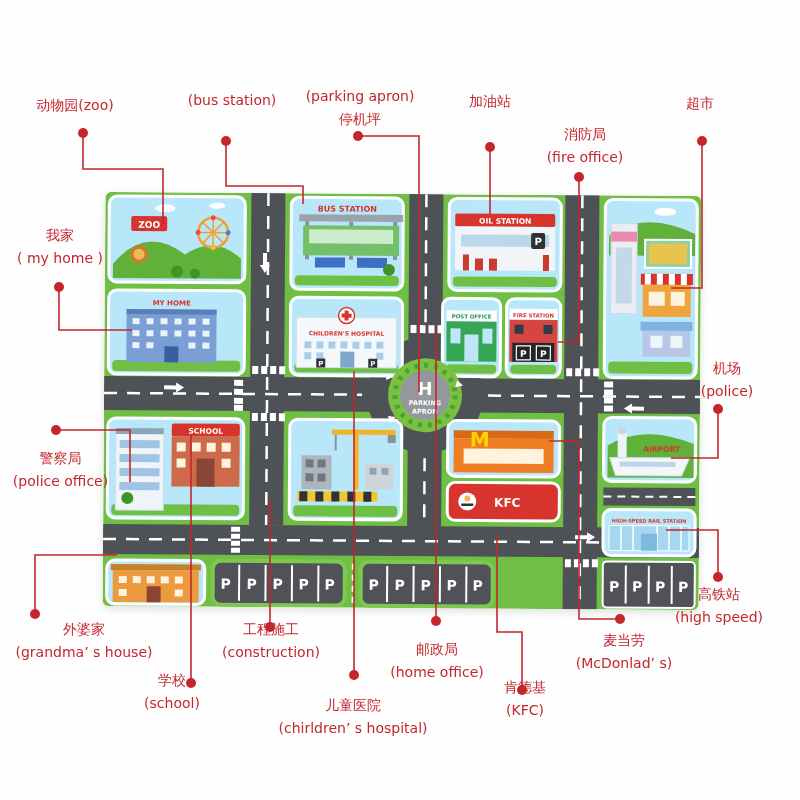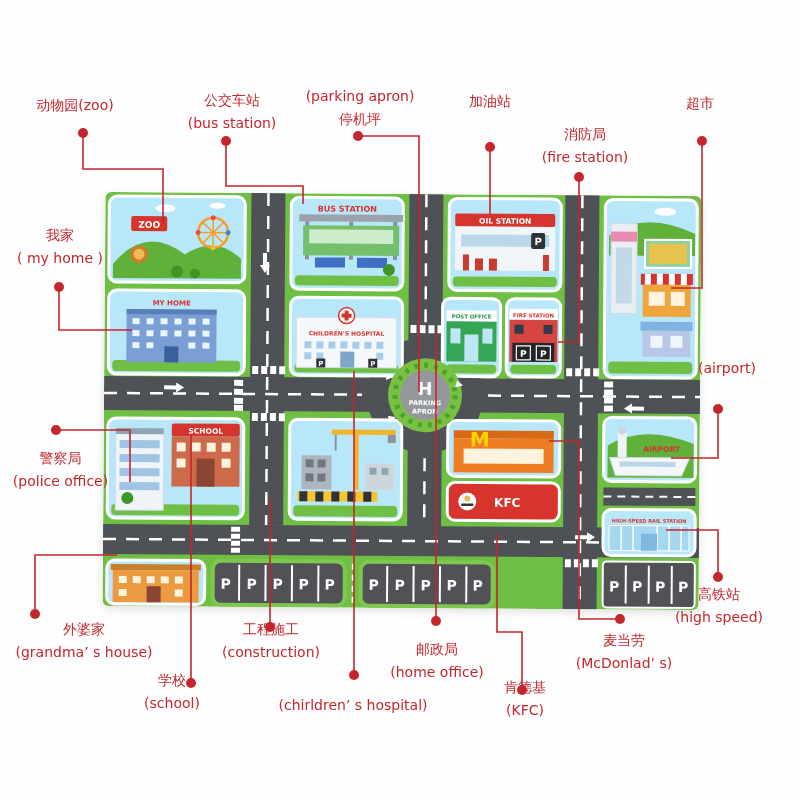--- a/index.html
+++ b/index.html
@@ -414,43 +414,43 @@
     <circle cx="522" cy="690" r="5"></circle>
     <circle cx="620" cy="619" r="5"></circle>
     <circle cx="718" cy="577" r="5"></circle>
   </g>
 </svg>
 
 <div class="callout" style="left:5px;top:94px;width:140px">
     <span class="l">动物园(zoo)</span>
   </div>
 <div class="callout" style="left:157px;top:89px;width:150px">
-    <span class="l">公交车站</span>
     <span class="l">(bus station)</span>
   </div>
 <div class="callout" style="left:280px;top:85px;width:160px">
     <span class="l">(parking apron)</span>
     <span class="l">停机坪</span>
   </div>
 <div class="callout" style="left:420px;top:90px;width:140px">
     <span class="l">加油站</span>
   </div>
 <div class="callout" style="left:515px;top:123px;width:140px">
     <span class="l">消防局</span>
-    <span class="l">(fire station)</span>
+    <span class="l">(fire office)</span>
   </div>
 <div class="callout" style="left:625px;top:92px;width:150px">
     <span class="l">超市</span>
   </div>
 <div class="callout" style="left:-10px;top:224px;width:140px">
     <span class="l">我家</span>
     <span class="l">( my home )</span>
   </div>
 <div class="callout" style="left:657px;top:357px;width:140px">
-    <span class="l">(airport)</span>
+    <span class="l">机场</span>
+    <span class="l">(police)</span>
   </div>
 <div class="callout" style="left:-12px;top:447px;width:145px">
     <span class="l">警察局</span>
     <span class="l">(police office)</span>
   </div>
 <div class="callout" style="left:-6px;top:618px;width:180px">
     <span class="l">外婆家</span>
     <span class="l">(grandma’ s house)</span>
   </div>
 <div class="callout" style="left:112px;top:669px;width:120px">
@@ -459,20 +459,21 @@
   </div>
 <div class="callout" style="left:196px;top:618px;width:150px">
     <span class="l">工程施工</span>
     <span class="l">(construction)</span>
   </div>
 <div class="callout" style="left:367px;top:638px;width:140px">
     <span class="l">邮政局</span>
     <span class="l">(home office)</span>
   </div>
 <div class="callout" style="left:258px;top:694px;width:190px">
+    <span class="l">儿童医院</span>
     <span class="l">(chirldren’ s hospital)</span>
   </div>
 <div class="callout" style="left:475px;top:676px;width:100px">
     <span class="l">肯德基</span>
     <span class="l">(KFC)</span>
   </div>
 <div class="callout" style="left:544px;top:629px;width:160px">
     <span class="l">麦当劳</span>
     <span class="l">(McDonlad’ s)</span>
   </div>

